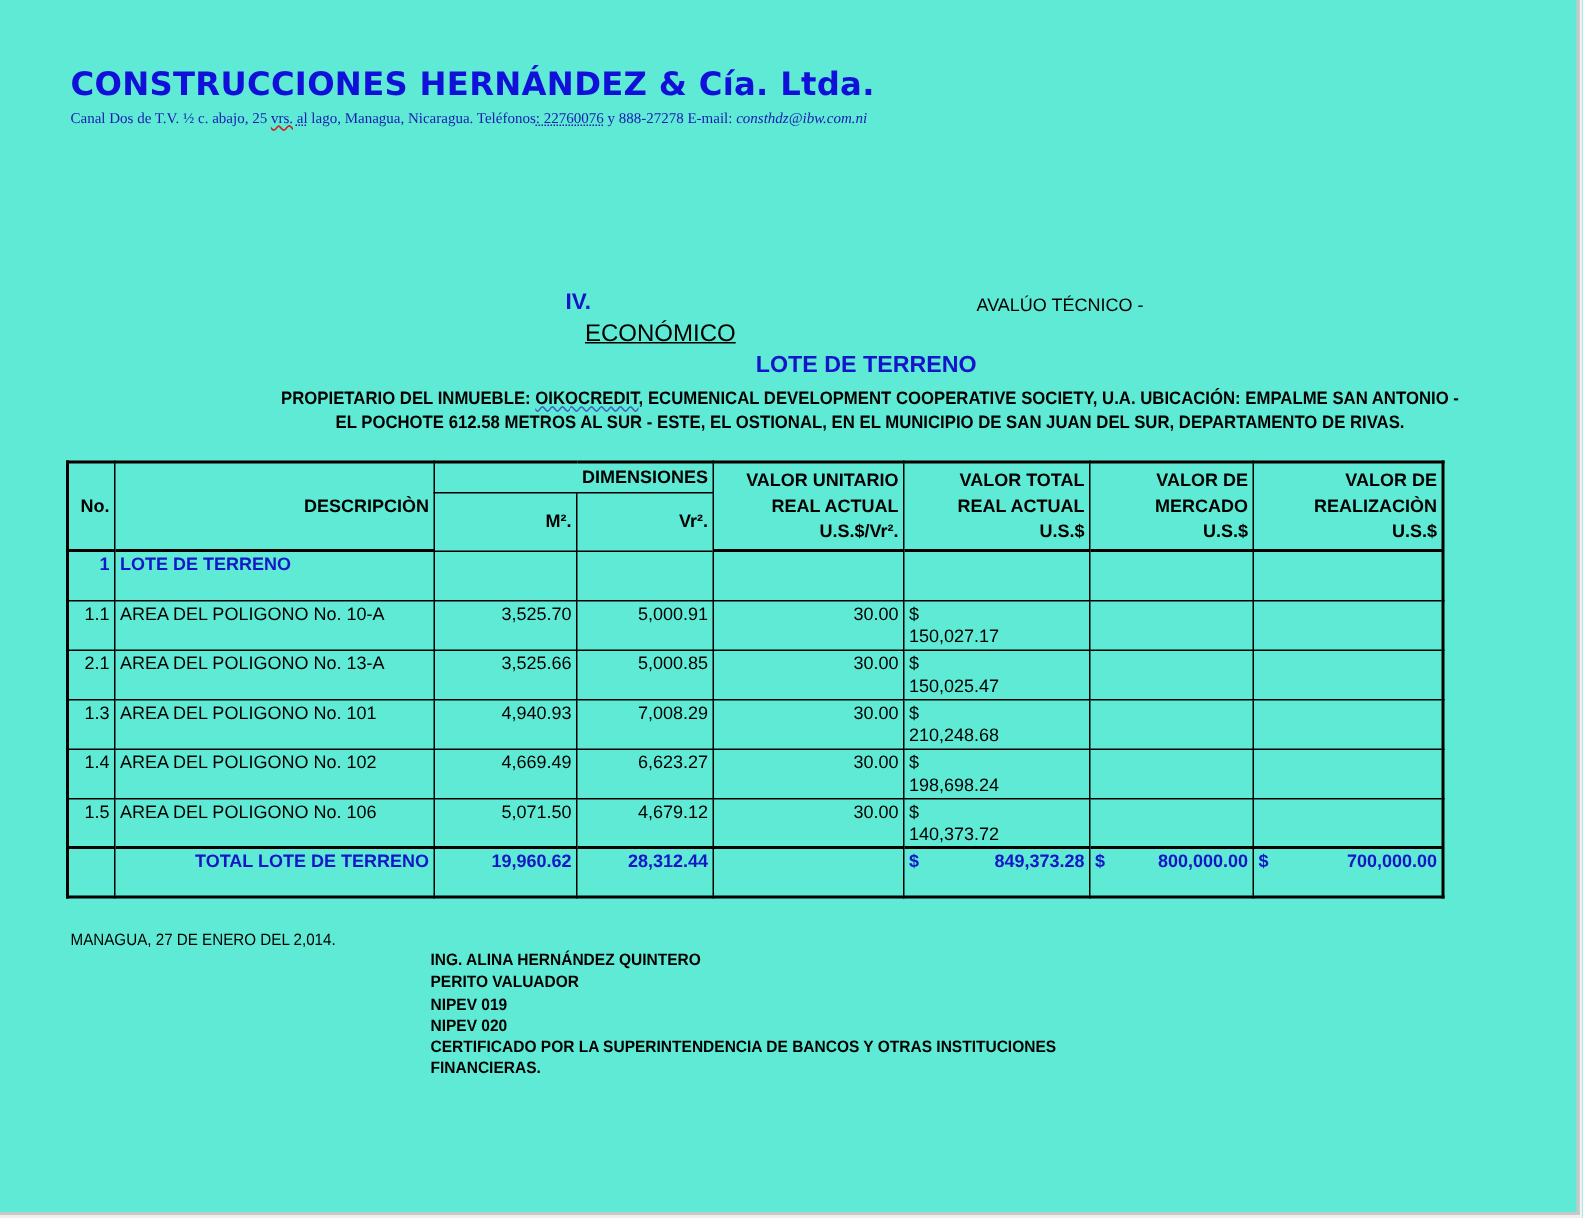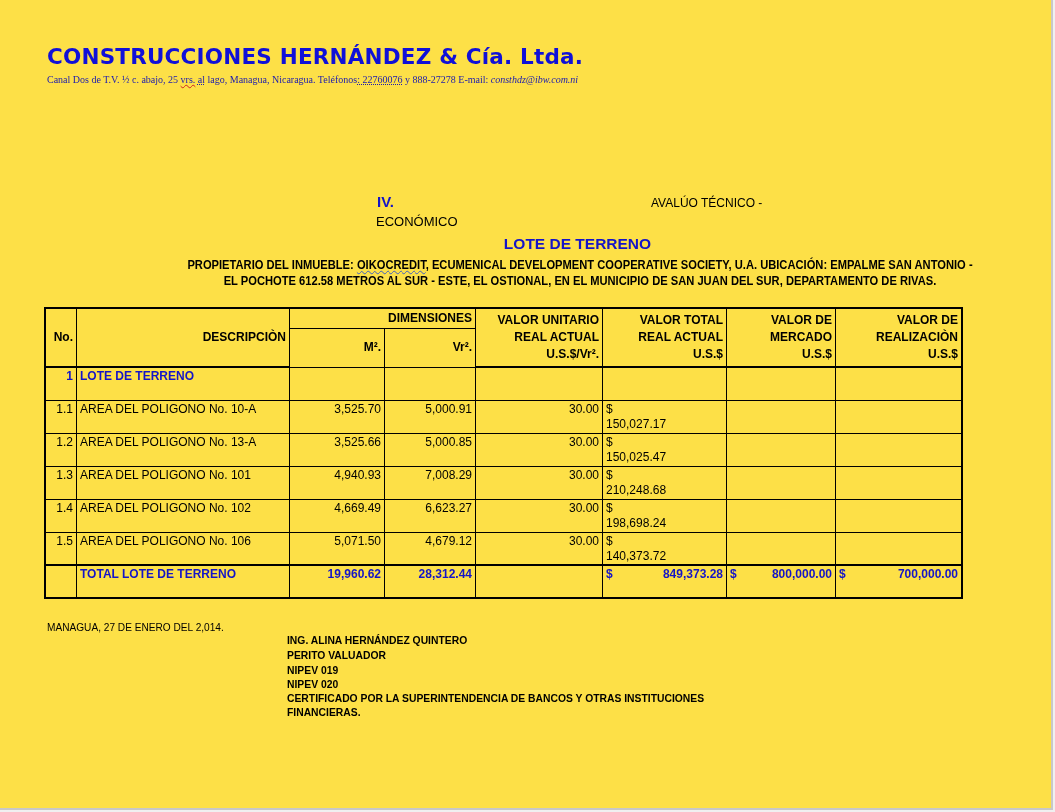--- a/index.html
+++ b/index.html
@@ -1,27 +1,27 @@
 <!DOCTYPE html>
 <html><head>
 <meta charset="utf-8">
 <style>
   html, body { margin:0; padding:0; }
   body { width:1055px; height:812px; background:#f0f0f0; position:relative; overflow:hidden; font-family:"Liberation Sans", sans-serif; }
-  .page { position:absolute; left:0; top:0; width:1051px; height:808px; background:#fde047; border-right:2px solid #c8c8c8; border-bottom:2px solid #c8c8c8; }
+  .page { position:absolute; left:0; top:0; width:1051px; height:808px; background:#5eead4; border-right:2px solid #c8c8c8; border-bottom:2px solid #c8c8c8; }
   .abs { position:absolute; white-space:nowrap; }
   .company { left:47px; top:44px; font-family:"DejaVu Sans", sans-serif; font-weight:bold; font-size:21.5px; color:#1010d8; letter-spacing:0.2px; }
   .address { left:47px; top:74px; font-family:"Liberation Serif", serif; font-size:10px; color:#1a1ab0; }
   .address .sq { text-decoration: underline wavy #d02020; text-decoration-thickness:1px; }
   .address .dot { text-decoration: underline dotted #1a1ab0; }
   .address .em { font-style:italic; }
   .sec-num { left:377px; top:193px; font-weight:bold; font-size:15px; color:#1414c8; }
   .sec-title { left:424px; top:193px; font-weight:bold; font-size:15px; color:#1414c8; }
   .sec-sub1 { left:651px; top:196px; font-size:12px; color:#000; }
-  .sec-sub2 { left:376px; top:214px; font-size:13px; color:#000; }
+  .sec-sub2 { left:390px; top:214px; font-size:16px; color:#000;text-decoration:underline; }
   .lote-title { left:0; width:1155px; top:235px; text-align:center; font-weight:bold; font-size:15.5px; color:#1414c8; }
   .owner { left:150px; width:860px; top:258px; text-align:center; font-weight:bold; font-size:12px; line-height:15.5px; color:#000; white-space:normal; transform:scaleX(0.93); transform-origin:center top; }
   .owner .wavy { text-decoration: underline wavy #4060c0; text-decoration-thickness:1px; }
 
   table.val { position:absolute; left:44px; top:307px; border-collapse:collapse; border:2.5px solid #000; font-size:12px; }
   table.val td, table.val th { border:1px solid #000; padding:0 3px; vertical-align:top; }
   table.val th { font-weight:bold; text-align:right; vertical-align:middle; line-height:17px; color:#000; }
   .hdr-bottom th { border-bottom:2.5px solid #000; }
   .c-no { width:24px; } .c-desc { width:206px; } .c-m2 { width:88px; } .c-vr { width:84px; }
   .c-vu { width:120px; } .c-vt { width:117px; } .c-vm { width:102px; } .c-vr2 { width:119px; }
@@ -83,21 +83,21 @@
           <td class="num">1.1</td>
           <td>AREA DEL POLIGONO No. 10-A</td>
           <td class="num">3,525.70</td>
           <td class="num">5,000.91</td>
           <td class="num">30.00</td>
           <td><span>$</span><br><span>150,027.17</span></td>
           <td></td>
           <td></td>
         </tr>
         <tr class="r-data">
-          <td class="num">1.2</td>
+          <td class="num">2.1</td>
           <td>AREA DEL POLIGONO No. 13-A</td>
           <td class="num">3,525.66</td>
           <td class="num">5,000.85</td>
           <td class="num">30.00</td>
           <td><span>$</span><br><span>150,025.47</span></td>
           <td></td>
           <td></td>
         </tr>
         <tr class="r-data">
           <td class="num">1.3</td>
@@ -126,21 +126,21 @@
           <td class="num">4,679.12</td>
           <td class="num">30.00</td>
           <td><span>$</span><br><span>140,373.72</span></td>
           <td></td>
           <td></td>
         </tr>
       </tbody>
     <tbody>
         <tr class="r-data r-total">
       <td></td>
-      <td style="text-align:left">TOTAL LOTE DE TERRENO</td>
+      <td style="text-align:right">TOTAL LOTE DE TERRENO</td>
       <td class="num">19,960.62</td>
       <td class="num">28,312.44</td>
       <td></td>
       <td>
             <div class="money">
               <span>$</span>
               <span>849,373.28</span>
             </div>
           </td>
       <td>

